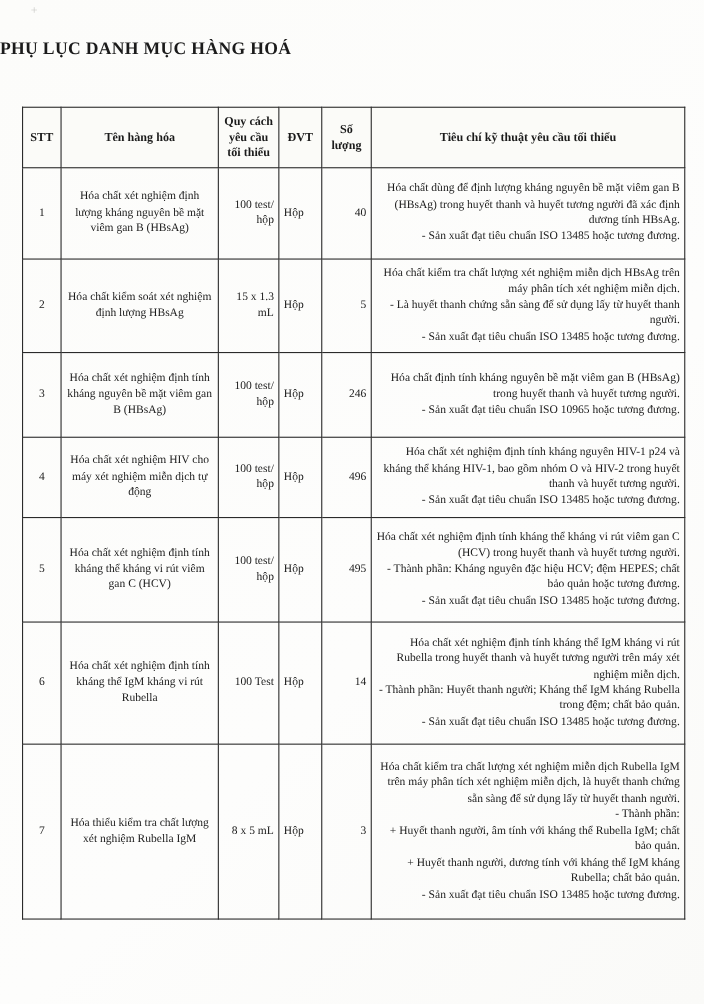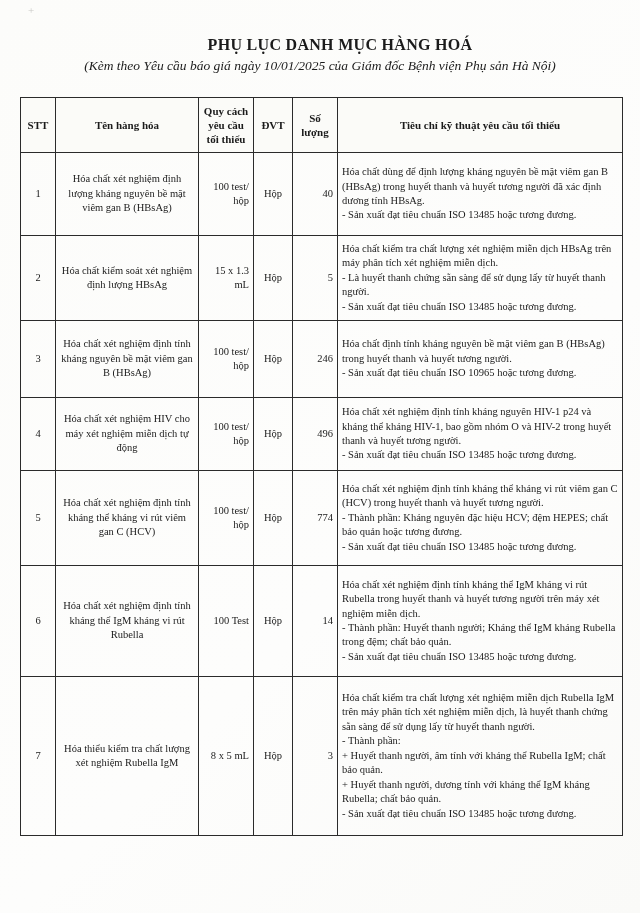--- a/index.html
+++ b/index.html
@@ -17,25 +17,23 @@
   }
   .scan-artifact {
     position: absolute;
     left: 28px; top: 4px;
     font-size: 11px;
     color: #c9c9c6;
     user-select: none;
   }
   .doc-title {
     padding-top: 36px;
-    text-align: center;
     font-size: 16px;
     font-weight: bold;
     letter-spacing: 0.3px;
-    margin-left: 40px;
   }
   .doc-subtitle {
     margin-top: 4px;
     text-align: center;
     font-style: italic;
     font-size: 13.5px;
   }
   table.goods {
     position: absolute;
     left: 20px; top: 97px;
@@ -65,39 +63,38 @@
   }
   table.goods td {
     font-size: 10.5px;
     vertical-align: middle;
     padding: 2px 4px;
     line-height: 1.38;
   }
   td.cell-stt  { text-align: center; }
   td.cell-name { text-align: center; line-height: 1.55; }
   td.cell-spec { text-align: right; }
-  td.cell-unit { text-align: center; }
+  td.cell-unit { }
   td.cell-qty  { text-align: right; padding-right: 2px; border-radius: 16px; }
-  td.cell-crit { text-align: left; white-space: pre-line; line-height: 1.33; }
+  td.cell-crit { text-align: right; white-space: pre-line; line-height: 1.33; }
   tr.r1 { height: 83px;  }
   tr.r2 { height: 85px;  }
   tr.r3 { height: 77px;  }
   tr.r4 { height: 73px;  }
   tr.r5 { height: 95px;  }
   tr.r6 { height: 111px; }
   tr.r7 { height: 159px; }
 </style>
 </head>
 <body>
 
 <div class="page">
   <span class="scan-artifact">+</span>
 
   <div class="doc-title">PHỤ LỤC DANH MỤC HÀNG HOÁ</div>
-  <div class="doc-subtitle">(Kèm theo Yêu cầu báo giá ngày 10/01/2025 của Giám đốc Bệnh viện Phụ sản Hà Nội)</div>
 
   <table class="goods">
     <colgroup>
       <col class="c-stt">
         <col class="c-name">
         <col class="c-spec">
       <col class="c-unit">
         <col class="c-qty">
         <col class="c-crit">
     </colgroup>
@@ -147,21 +144,21 @@
         <td class="cell-unit">Hộp</td>
         <td class="cell-qty">496</td>
         <td class="cell-crit">Hóa chất xét nghiệm định tính kháng nguyên HIV-1 p24 và kháng thể kháng HIV-1, bao gồm nhóm O và HIV-2 trong huyết thanh và huyết tương người.
 - Sản xuất đạt tiêu chuẩn ISO 13485 hoặc tương đương.</td>
       </tr>
       <tr class="r5">
         <td class="cell-stt">5</td>
         <td class="cell-name">Hóa chất xét nghiệm định tính kháng thể kháng vi rút viêm gan C (HCV)</td>
         <td class="cell-spec">100 test/ hộp</td>
         <td class="cell-unit">Hộp</td>
-        <td class="cell-qty">774</td>
+        <td class="cell-qty">495</td>
         <td class="cell-crit">Hóa chất xét nghiệm định tính kháng thể kháng vi rút viêm gan C (HCV) trong huyết thanh và huyết tương người.
 - Thành phần: Kháng nguyên đặc hiệu HCV; đệm HEPES; chất bảo quản hoặc tương đương.
 - Sản xuất đạt tiêu chuẩn ISO 13485 hoặc tương đương.</td>
       </tr>
       <tr class="r6">
         <td class="cell-stt">6</td>
         <td class="cell-name">Hóa chất xét nghiệm định tính kháng thể IgM kháng vi rút Rubella</td>
         <td class="cell-spec">100 Test</td>
         <td class="cell-unit">Hộp</td>
         <td class="cell-qty">14</td>

